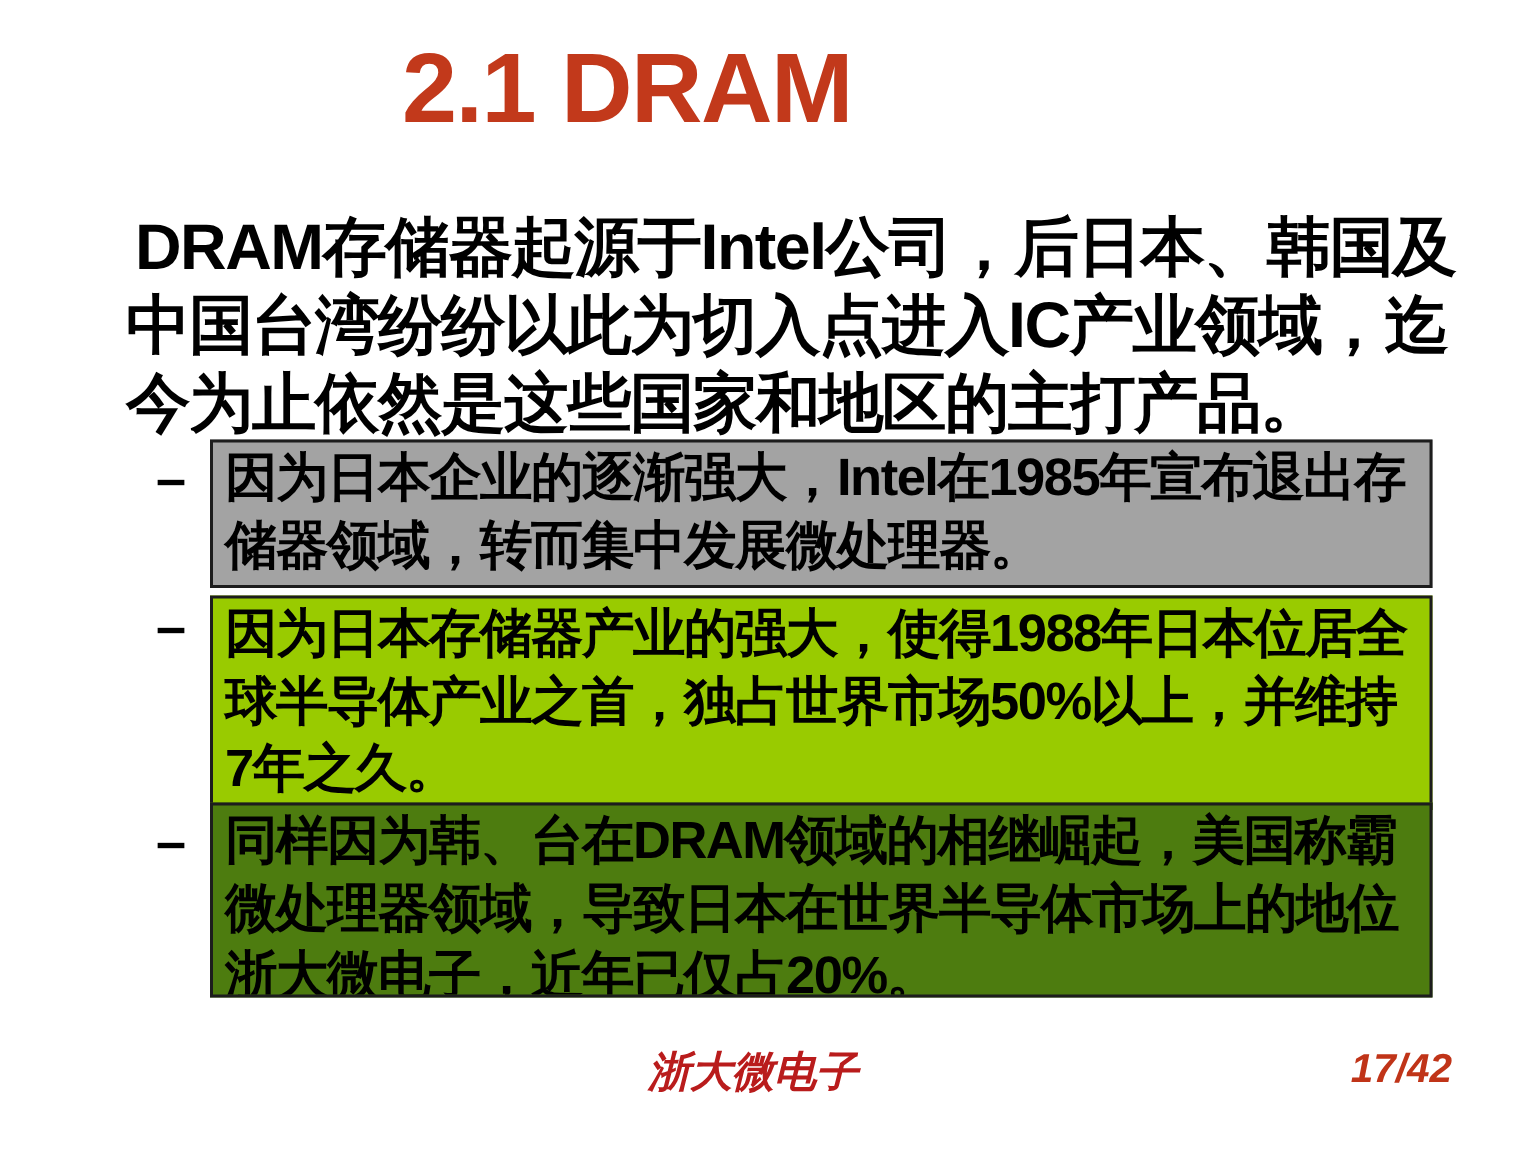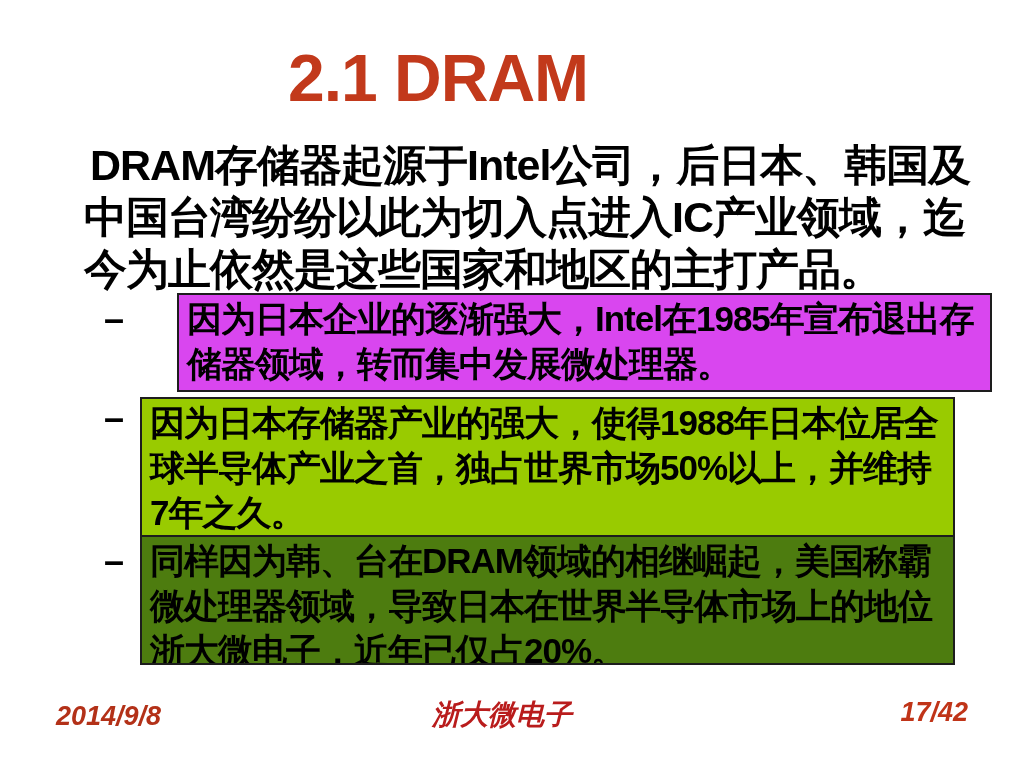--- a/index.html
+++ b/index.html
@@ -6,28 +6,27 @@
   .slide{
     position:relative;
     width:1024px;height:768px;
     background:#ffffff;
     overflow:hidden;
     font-family:"Liberation Sans","DejaVu Sans",sans-serif;
     color:#000;
   }
   .title{
     position:absolute;
-    top:44px;left:0;width:836px;
+    top:24px;left:0;width:836px;
     text-align:center;
     font-size:66px;
     font-weight:bold;
     line-height:68px;
     letter-spacing:-1px;
     white-space:nowrap;
-    padding-left:20px;
   }
   .para{
     position:absolute;
     top:139px;left:84px;width:880px;
   }
   .para .pline{
     font-size:43px;
     font-weight:bold;
     line-height:52px;
     white-space:nowrap;
@@ -100,38 +99,37 @@
 
   <div class="title" style="color: rgb(194, 57, 27);">2.1 DRAM</div>
 
   <div class="para">
     <div class="pline first">DRAM存储器起源于Intel公司，后日本、韩国及</div>
     <div class="pline">中国台湾纷纷以此为切入点进入IC产业领域，迄</div>
     <div class="pline">今为止依然是这些国家和地区的主打产品。</div>
   </div>
 
   <div class="dash dash1">–</div>
-  <div class="bullet-box box1" style="background-color: #d946ef; margin-left: 37px;">
+  <div class="bullet-box box1" style="background-color: #a3a3a3;">
     <div class="bline">因为日本企业的逐渐强大，Intel在1985年宣布退出存</div>
     <div class="bline">储器领域，转而集中发展微处理器。</div>
   </div>
 
   <div class="dash dash2">–</div>
   <div class="bullet-box box2" style="background-color: rgb(153, 203, 0);">
     <div class="bline">因为日本存储器产业的强大，使得1988年日本位居全</div>
     <div class="bline">球半导体产业之首，独占世界市场50%以上，并维持</div>
     <div class="bline">7年之久。</div>
   </div>
 
   <div class="dash dash3">–</div>
   <div class="bullet-box box3" style="background-color: #4d7c0f;">
     <div class="bline">同样因为韩、台在DRAM领域的相继崛起，美国称霸</div>
     <div class="bline">微处理器领域，导致日本在世界半导体市场上的地位</div>
     <div class="bline">浙大微电子，近年已仅占20%。</div>
   </div>
 
-  <div class="footer-date" style="color: rgb(179, 49, 24);">2014/9/8</div>
 
   <div class="footer-center" style="color: #b91c1c;">浙大微电子</div>
 
   <div class="footer-page" style="color: rgb(192, 52, 24);">17/42</div>
 
 </div>
 
 </body></html>

